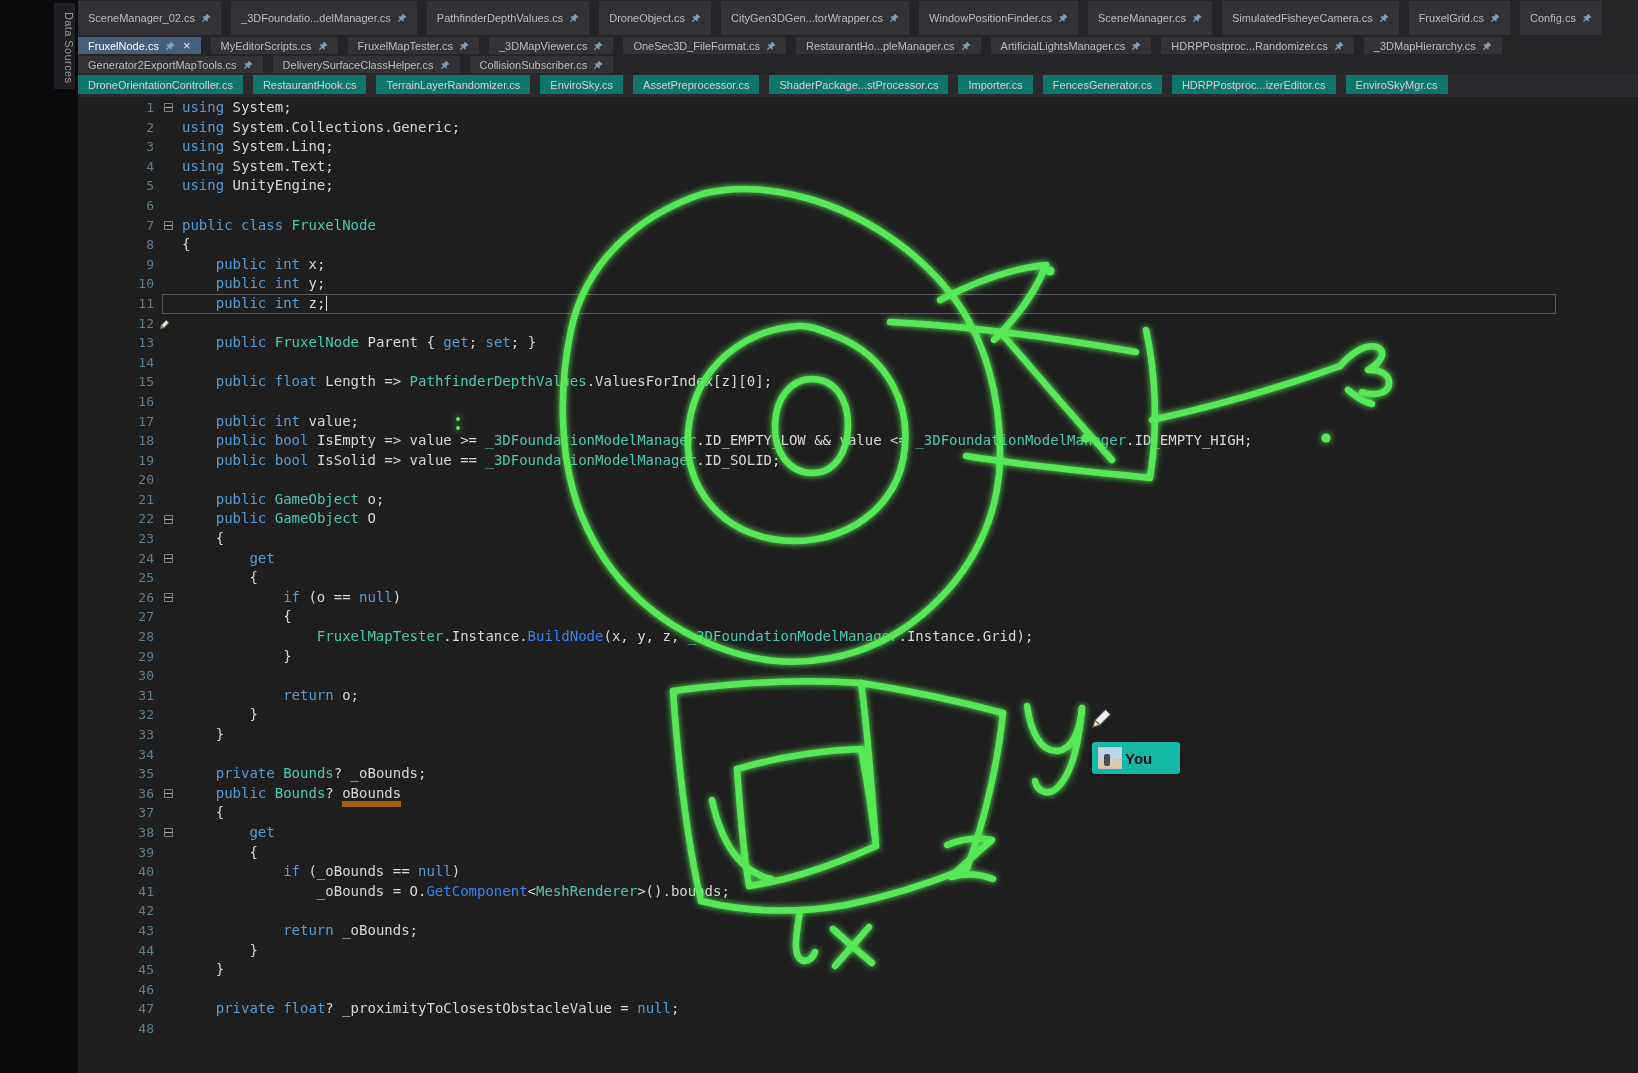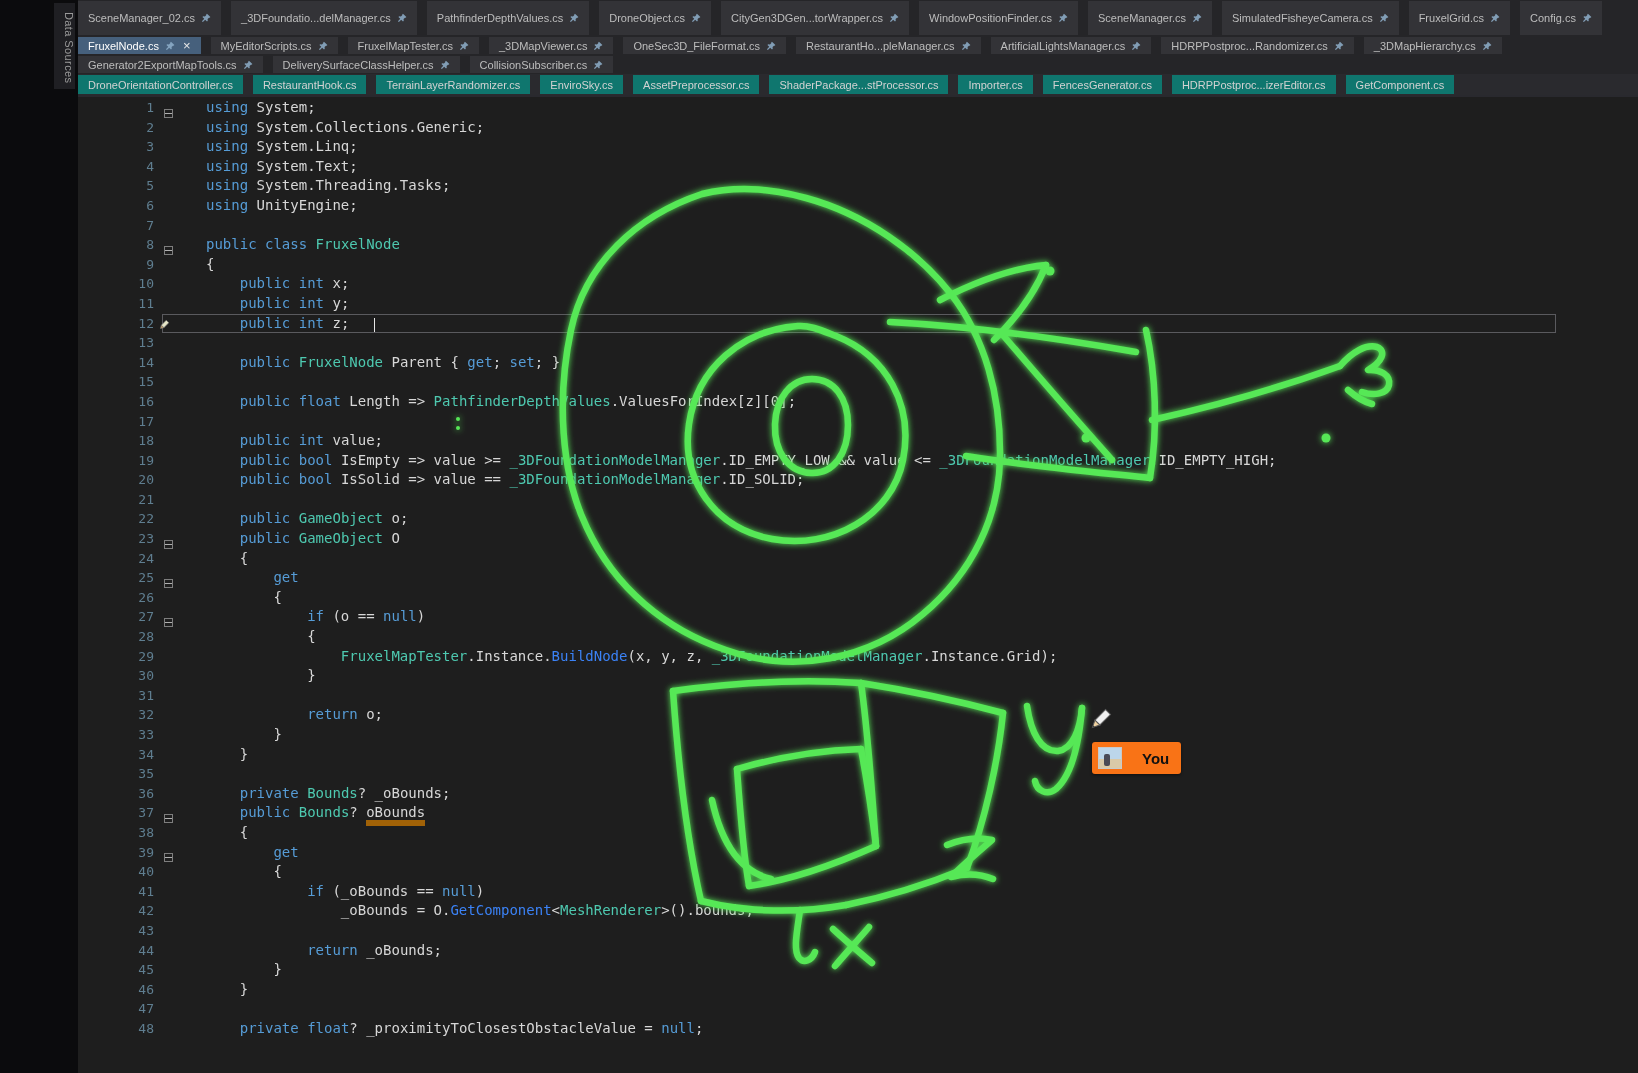--- a/index.html
+++ b/index.html
@@ -37,38 +37,38 @@
   .field-icon { width:11px; height:5px; border-radius:3px; background:#7da9d8; transform:rotate(-40deg); }
 
   
   .editor { position:absolute; left:78px; top:97px; right:0; bottom:0; background:#1e1e1e;
             display:flex; font-family:"DejaVu Sans Mono", monospace; font-size:14px; }
   .gutter { width:84px; padding-top:1px; }
   .ln { height:19.6px; line-height:19.6px; text-align:right; padding-right:8px;
         color:#5f7e90; font-size:13px; position:relative; }
   .ln .gpencil { position:absolute; right:-8px; top:3px; }
   .code-col { width:1394px; padding-top:1px; }
-  .code-line { height:19.6px; line-height:19.6px; white-space:pre; display:flex; align-items:flex-end;gap:24px; }
+  .code-line { height:19.6px; line-height:19.6px; white-space:pre; display:flex; align-items:center; }
   .code-line.current { outline:1px solid #5a5a5e; outline-offset:-1px; }
   .foldcol { width:20px; flex:0 0 20px; display:inline-flex; justify-content:flex-start; padding-left:2px; }
   .foldbox { width:9px; height:9px; border:1px solid #7e7e7e;
              background:linear-gradient(transparent 0 3px,#b0b0b0 3px 4px,transparent 4px); }
   .ctext { white-space:pre; }
   .tk-k { color:#569cd6; }
   .tk-t { color:#4ec9b0; }
   .tk-m { color:#3b82f6; }
   .tk-d { color:#d7d7d7; }
   .tk-u { color:#d7d7d7; border-bottom:6px solid #a16207; }
   .caret { display:inline-block; width:1px; height:15px; background:#e6e6e6; margin-left:1px; }
 
   
   .annotation-svg { position:absolute; left:0; top:0; pointer-events:none; }
   .presenter-badge { position:absolute; left:1092px; top:742px; height:32px; min-width:88px;
-                     background:#f97316; border-radius:3px; display:flex; align-items:center;
-                     gap:20px; padding:0 12px 0 6px; box-shadow:0 1px 3px rgba(0,0,0,.5); }
+                     background:#14b8a6; border-radius:3px; display:flex; align-items:center;
+                     gap:3px; padding:0 12px 0 6px; box-shadow:0 1px 3px rgba(0,0,0,.5); }
   .presenter-thumb { width:24px; height:22px; border:1px solid #c9c9c9;
                      background:linear-gradient(180deg,#bcd6ea 0 55%, #d9c9a8 55%);
                      position:relative; }
   .presenter-thumb::after { content:""; position:absolute; left:5px; top:6px; width:6px; height:12px;
                      background:#4a4a55; border-radius:2px; }
   .presenter-name { font-size:15px; font-weight:bold; color:#111; }
 </style>
 </head>
 <body>
 
@@ -284,21 +284,21 @@
         <div class="tab">
           <span class="tlabel">Importer.cs</span>
         </div>
         <div class="tab">
           <span class="tlabel">FencesGenerator.cs</span>
         </div>
         <div class="tab">
           <span class="tlabel">HDRPPostproc...izerEditor.cs</span>
         </div>
         <div class="tab">
-          <span class="tlabel">GetComponent.cs</span>
+          <span class="tlabel">EnviroSkyMgr.cs</span>
         </div>
       </div>
 
     <div class="nav-bar">
       <div class="nav-sec nav-proj">
         <span class="proj-icon"></span>
         <span>Assembly-CSharp</span>
         <span class="chev">▾</span>
       </div>
       <div class="nav-sec nav-type">
@@ -367,21 +367,20 @@
         <div class="ln">45</div>
         <div class="ln">46</div>
         <div class="ln">47</div>
         <div class="ln">48</div>
       </div>
     <div class="code-col">
         <div class="code-line"><span class="foldcol"><span class="foldbox"></span></span><span class="ctext"><span class="tk-k">using</span><span class="tk-d"> System;</span></span></div>
         <div class="code-line"><span class="foldcol"></span><span class="ctext"><span class="tk-k">using</span><span class="tk-d"> System.Collections.Generic;</span></span></div>
         <div class="code-line"><span class="foldcol"></span><span class="ctext"><span class="tk-k">using</span><span class="tk-d"> System.Linq;</span></span></div>
         <div class="code-line"><span class="foldcol"></span><span class="ctext"><span class="tk-k">using</span><span class="tk-d"> System.Text;</span></span></div>
-        <div class="code-line"><span class="foldcol"></span><span class="ctext"><span class="tk-k">using</span><span class="tk-d"> System.Threading.Tasks;</span></span></div>
         <div class="code-line"><span class="foldcol"></span><span class="ctext"><span class="tk-k">using</span><span class="tk-d"> UnityEngine;</span></span></div>
         <div class="code-line"><span class="foldcol"></span><span class="ctext"></span></div>
         <div class="code-line"><span class="foldcol"><span class="foldbox"></span></span><span class="ctext"><span class="tk-k">public</span><span class="tk-d"> </span><span class="tk-k">class</span><span class="tk-d"> </span><span class="tk-t">FruxelNode</span></span></div>
         <div class="code-line"><span class="foldcol"></span><span class="ctext"><span class="tk-d">{</span></span></div>
         <div class="code-line"><span class="foldcol"></span><span class="ctext">    <span class="tk-k">public</span><span class="tk-d"> </span><span class="tk-k">int</span><span class="tk-d"> x;</span></span></div>
         <div class="code-line"><span class="foldcol"></span><span class="ctext">    <span class="tk-k">public</span><span class="tk-d"> </span><span class="tk-k">int</span><span class="tk-d"> y;</span></span></div>
         <div class="code-line current"><span class="foldcol"></span><span class="ctext">    <span class="tk-k">public</span><span class="tk-d"> </span><span class="tk-k">int</span><span class="tk-d"> z;</span></span><span class="caret"></span></div>
         <div class="code-line"><span class="foldcol"></span><span class="ctext"></span></div>
         <div class="code-line"><span class="foldcol"></span><span class="ctext">    <span class="tk-k">public</span><span class="tk-d"> </span><span class="tk-t">FruxelNode</span><span class="tk-d"> Parent { </span><span class="tk-k">get</span><span class="tk-d">; </span><span class="tk-k">set</span><span class="tk-d">; }</span></span></div>
         <div class="code-line"><span class="foldcol"></span><span class="ctext"></span></div>

